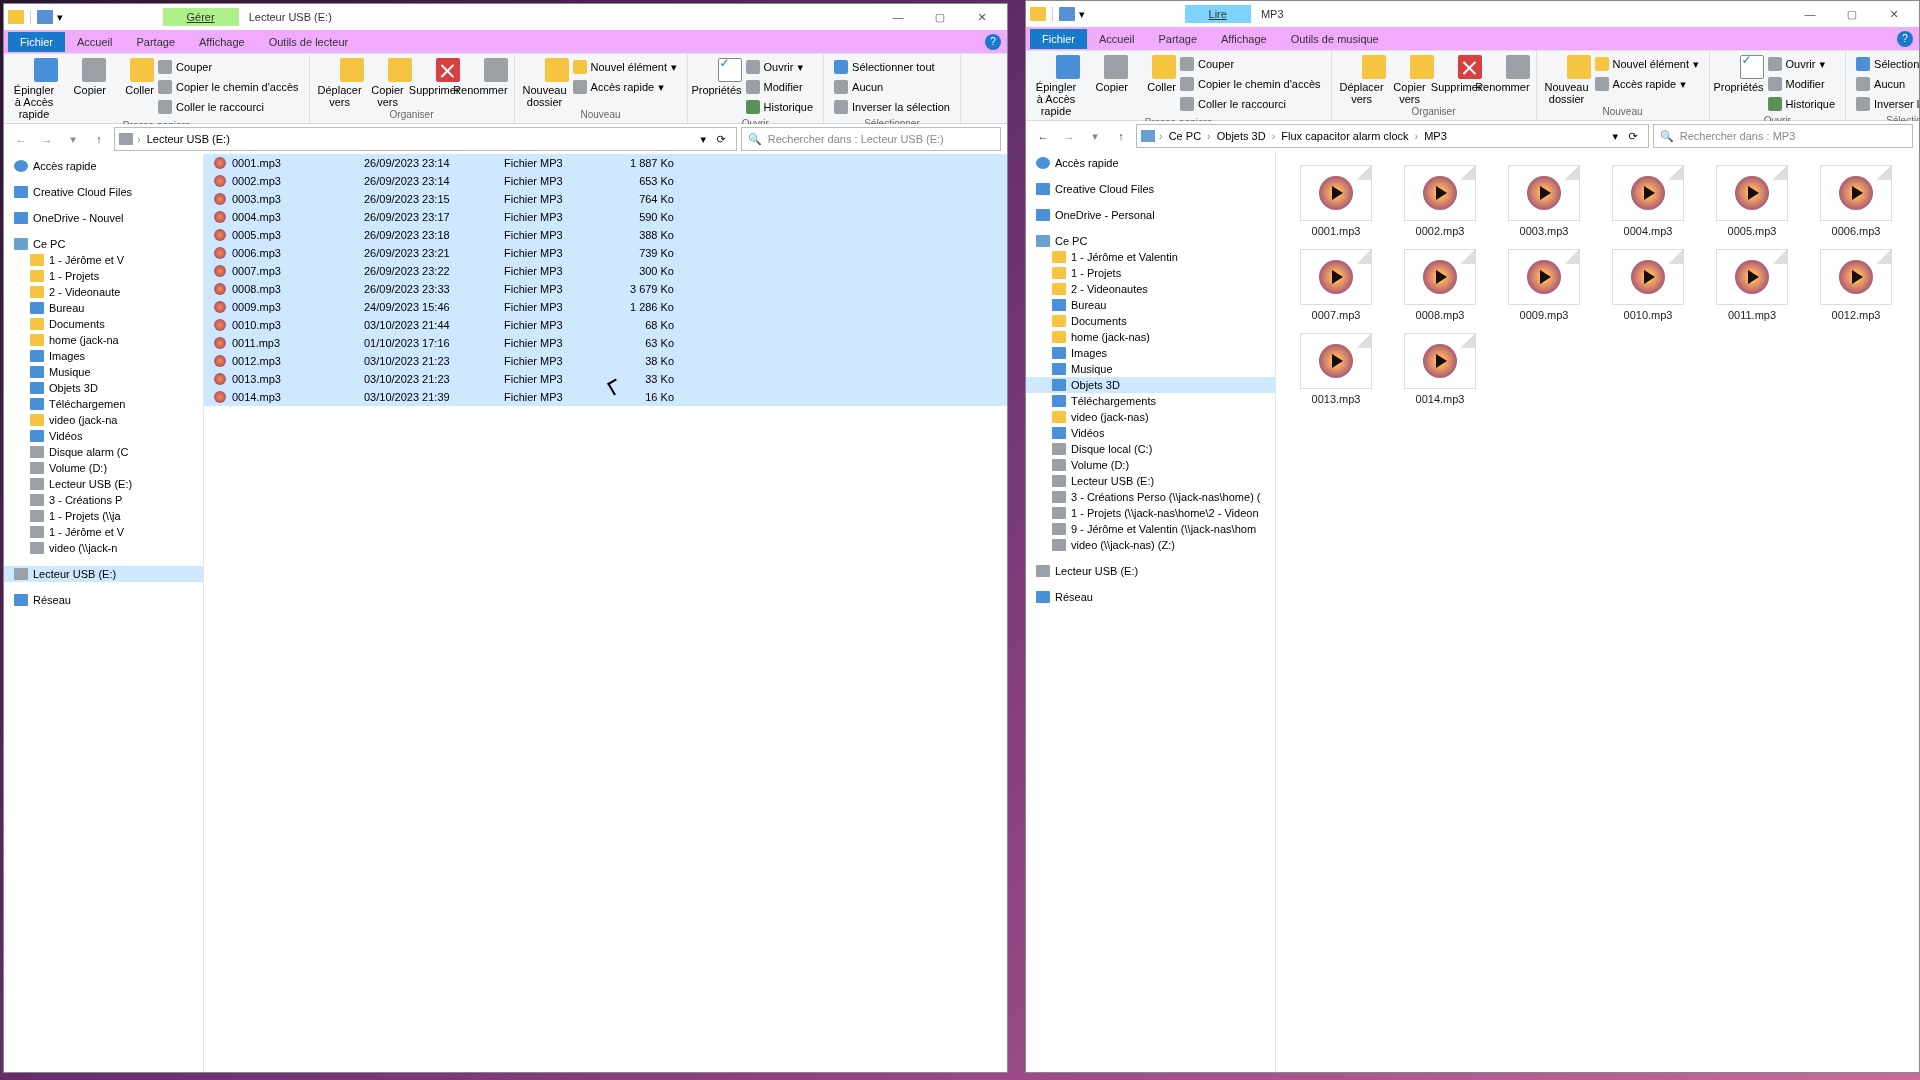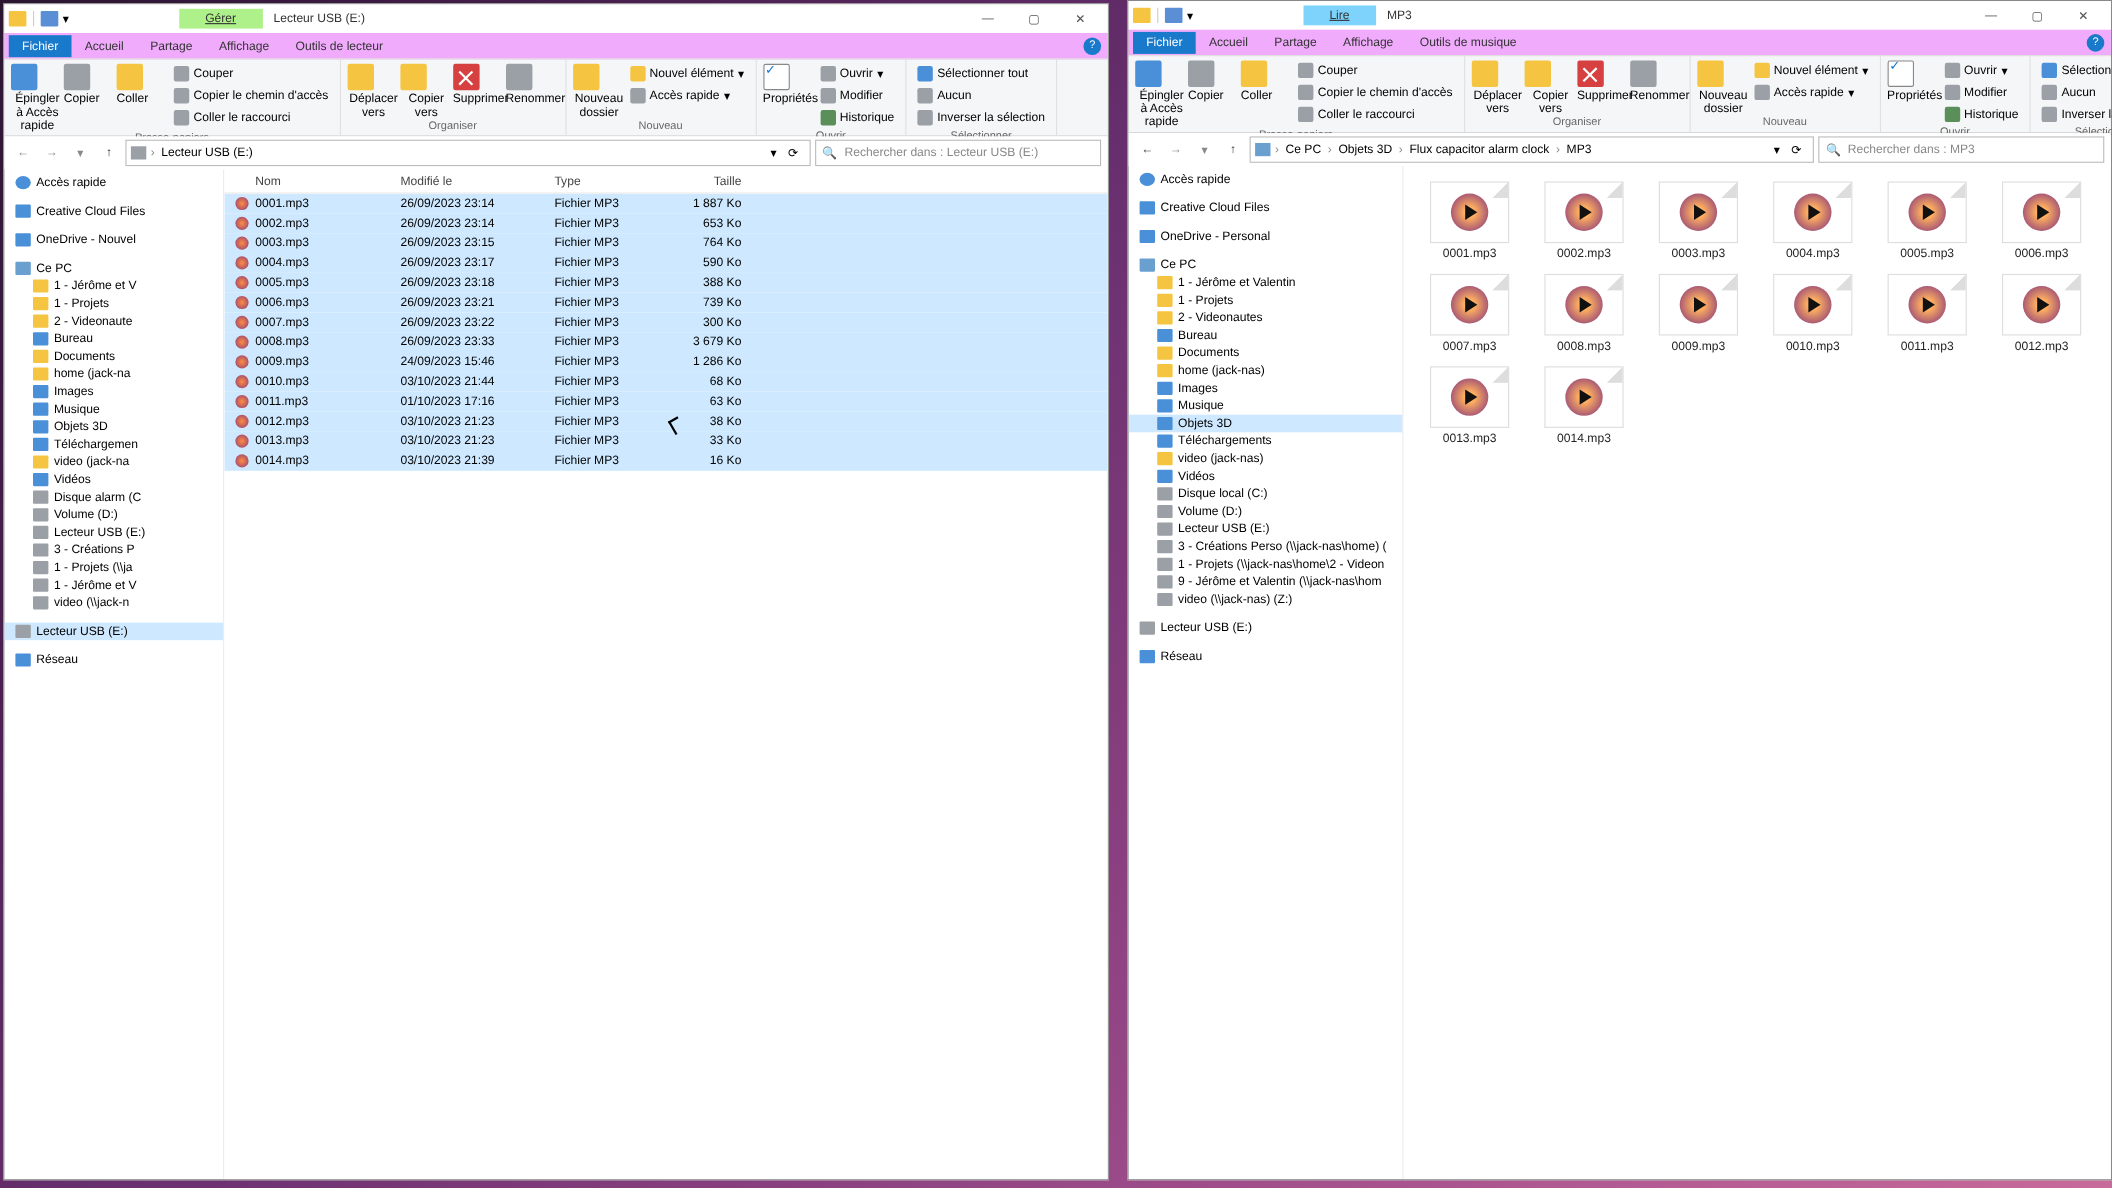--- a/index.html
+++ b/index.html
@@ -18,21 +18,21 @@
 .win-title { margin-left:10px; color:#333; }
 .win-btns { margin-left:auto; display:flex; }
 .win-btn { width:42px; height:26px; display:flex; align-items:center; justify-content:center; color:#555; }
 .menubar { height:24px; background:#f0abfc; display:flex; align-items:center; border-bottom:1px solid #e0e0e0; padding-left:4px; position:relative; }
 .menubar .mitem { padding:4px 12px; color:#333; display:flex; align-items:center; }
 .menubar .mitem.file { background:#1979ca; color:#fff; }
 .menubar .help { position:absolute; right:6px; top:4px; width:16px; height:16px; border-radius:50%; background:#1979ca; color:#fff; text-align:center; line-height:16px; font-size:10px; }
 .ribbon { height:70px; background:#f5f6f7; border-bottom:1px solid #d8d8d8; display:flex; align-items:stretch; }
 .rgroup { border-right:1px solid #e0e0e0; display:flex; flex-direction:column; justify-content:space-between; padding:2px 6px 1px; }
 .rgroup .row { display:flex; align-items:flex-start; gap:0; }
-.rbtn-lg { display:flex; flex-direction:column; align-items:flex-start; width:48px; text-align:center; line-height:1.1; gap:2px; padding-top:2px; }
+.rbtn-lg { display:flex; flex-direction:column; align-items:flex-end; width:48px; text-align:center; line-height:1.1; gap:2px; padding-top:2px; }
 .rbtn-lg .ic { width:24px; height:24px; }
 .rbtn-sm { display:flex; align-items:center; gap:4px; height:18px; padding:0 2px; white-space:nowrap; }
 .rbtn-sm .ic { width:14px; height:14px; }
 .glabel { text-align:center; color:#666; font-size:10px; padding-bottom:2px; }
 .ic { display:inline-block; background:#5a8fd6; border-radius:2px; }
 .ic.fold { background:#f5c542; }
 .ic.red { background:#d64040; position:relative; }
 .ic.red::before,.ic.red::after{content:"";position:absolute;background:#fff;width:70%;height:2px;top:50%;left:15%;}
 .ic.red::before{transform:rotate(45deg);} .ic.red::after{transform:rotate(-45deg);}
 .ic.grey { background:#9aa0a6; }
@@ -328,26 +328,20 @@
             <span class="tic drv"></span>
             <span>Lecteur USB (E:)</span>
           </div>
           <div class="tspace"></div>
           <div class="tnode">
             <span class="tic blue"></span>
             <span>Réseau</span>
           </div>
         </div>
     <div class="content">
-      <div class="cols">
-        <div class="col-n">Nom</div>
-        <div class="col-m">Modifié le</div>
-        <div class="col-t">Type</div>
-        <div class="col-s">Taille</div>
-      </div>
       <div id="files-left">
             <div class="frow sel">
               <div class="c-n">
                 <span class="fic"></span>
                 <span>0001.mp3</span>
               </div>
               <div class="c-m">26/09/2023 23:14</div>
               <div class="c-t">Fichier MP3</div>
               <div class="c-s">1 887 Ko</div>
             </div>

